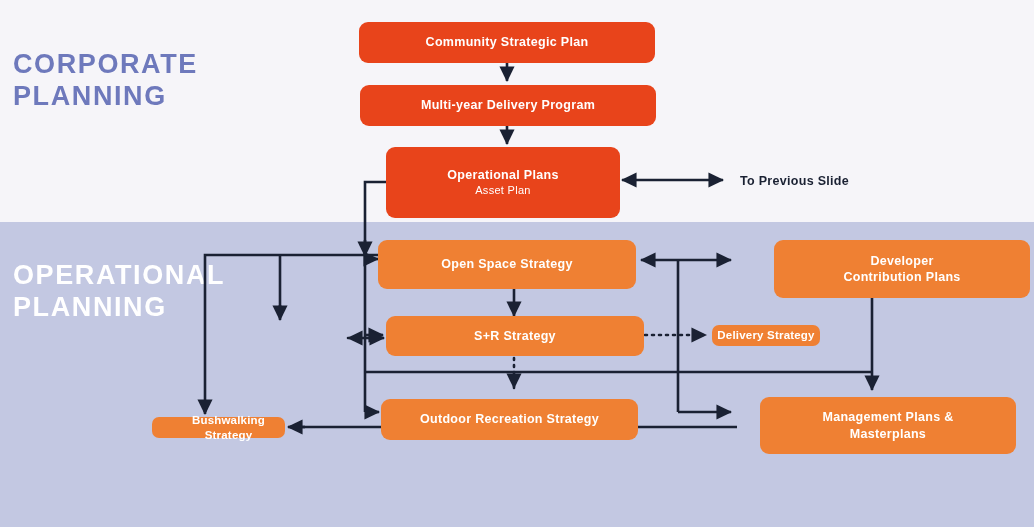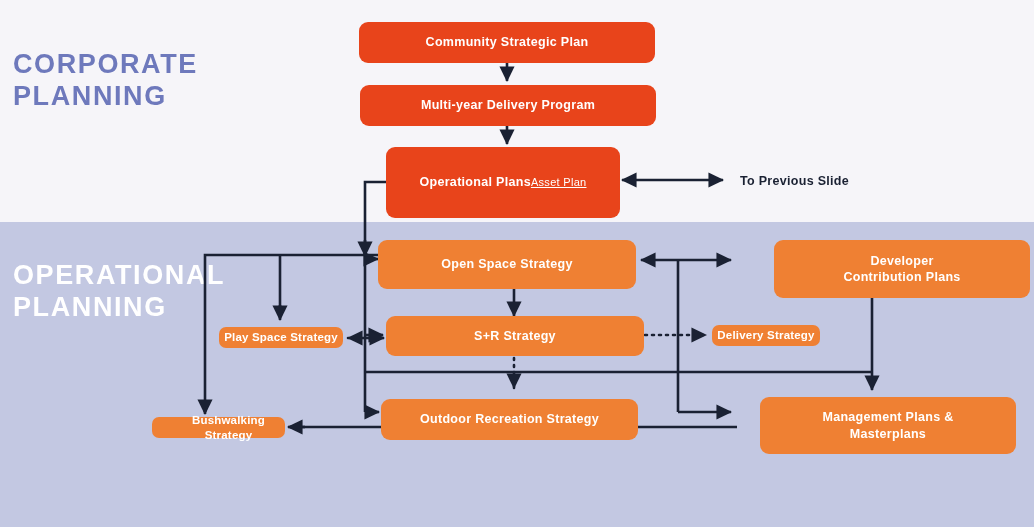--- a/index.html
+++ b/index.html
@@ -70,21 +70,20 @@
     justify-content: center;
     text-align: center;
     color: #FFFFFF;
     font-weight: bold;
     line-height: 1.3;
   }
   .node .line-sub {
     display: block;
     font-weight: normal;
     font-size: 11px;
-    text-decoration: underline;
   }
   .node.corp {
     background: #E8441B;
     border-radius: 9px;
     font-size: 12.5px;
     letter-spacing: 0.3px;
   }
   .node.ops {
     background: #EF8033;
     border-radius: 9px;
@@ -182,21 +181,21 @@
   </svg>
 
   <div class="node corp" style="left:359px; top:22px; width:296px; height:41px;">
     <span>Community Strategic Plan</span>
   </div>
 
   <div class="node corp" style="left:360px; top:85px; width:296px; height:41px;">
     <span>Multi-year Delivery Program</span>
   </div>
 
-  <div class="node corp" style="left:386px; top:147px; width:234px; height:71px; flex-direction:row; justify-content:center;">
+  <div class="node corp" style="left:386px; top:147px; width:234px; height:71px; flex-direction:column; justify-content:center;">
     <span>Operational Plans</span>
     <span class="line-sub">Asset Plan</span>
   </div>
 
   <div class="node ops" style="left:378px; top:240px; width:258px; height:49px;">
     <span>Open Space Strategy</span>
   </div>
 
   <div class="node ops" style="left:386px; top:316px; width:258px; height:40px;">
     <span>S+R Strategy</span>
@@ -209,23 +208,20 @@
   <div class="node ops" style="left:736px; top:240px; width:256px; height:58px; white-space:pre-line;margin-left:38px;">
     <span>Developer
 Contribution Plans</span>
   </div>
 
   <div class="node ops" style="left:760px; top:397px; width:256px; height:57px; white-space:pre-line;">
     <span>Management Plans &amp;
 Masterplans</span>
   </div>
 
-  <div class="node pill" style="left:219px; top:327px; width:124px; height:21px;">
-    <span>Play Space Strategy</span>
-  </div>
 
   <div class="node pill" style="left:152px; top:417px; width:133px; height:21px;padding-left:20px;">
     <span>Bushwalking Strategy</span>
   </div>
 
   <div class="node pill" style="left:712px; top:325px; width:108px; height:21px;">
     <span>Delivery Strategy</span>
   </div>
 
   <div class="plain-label" style="left:740px; top:174px;">To Previous Slide</div>

